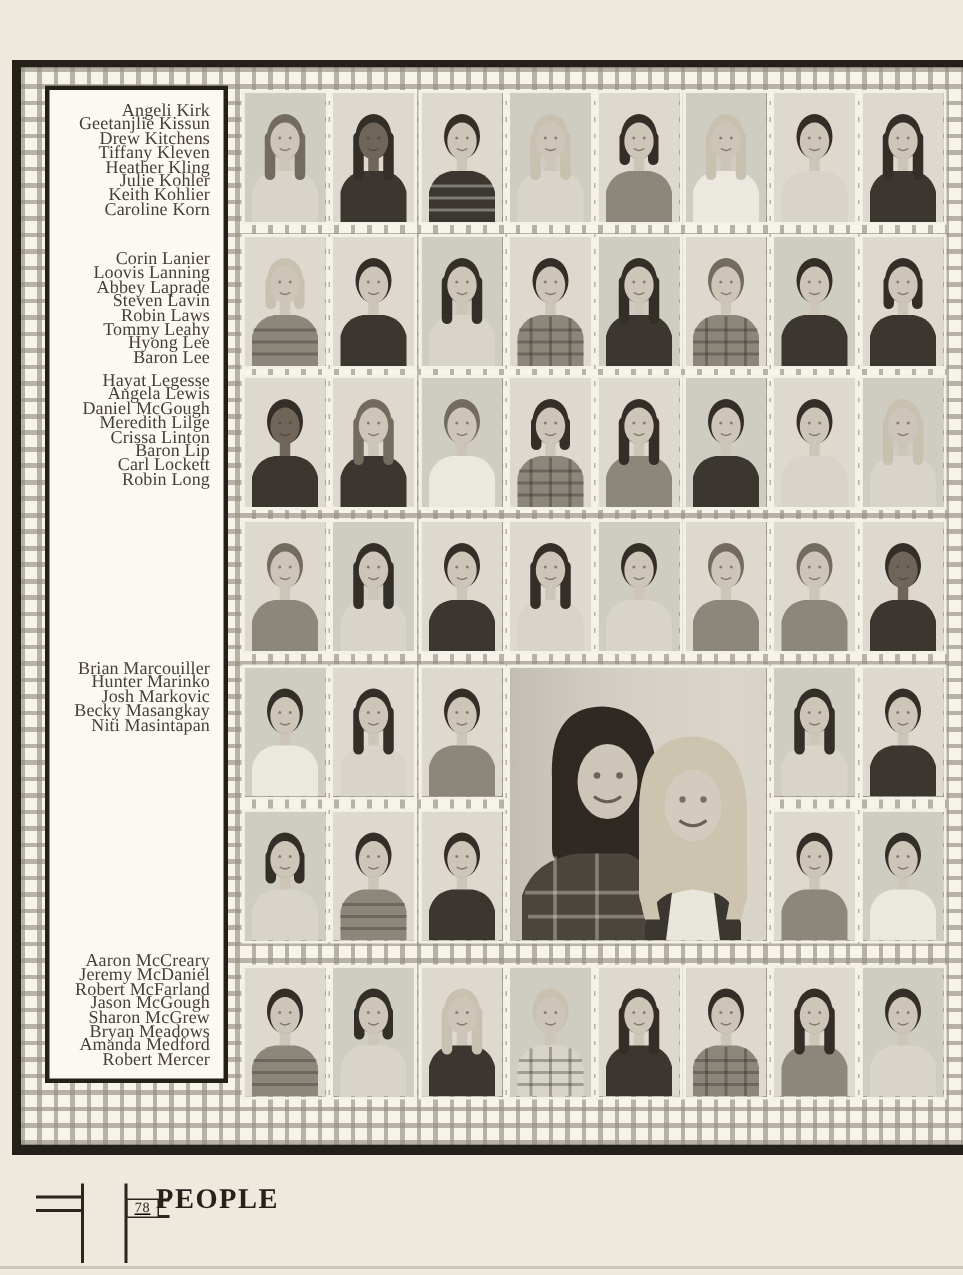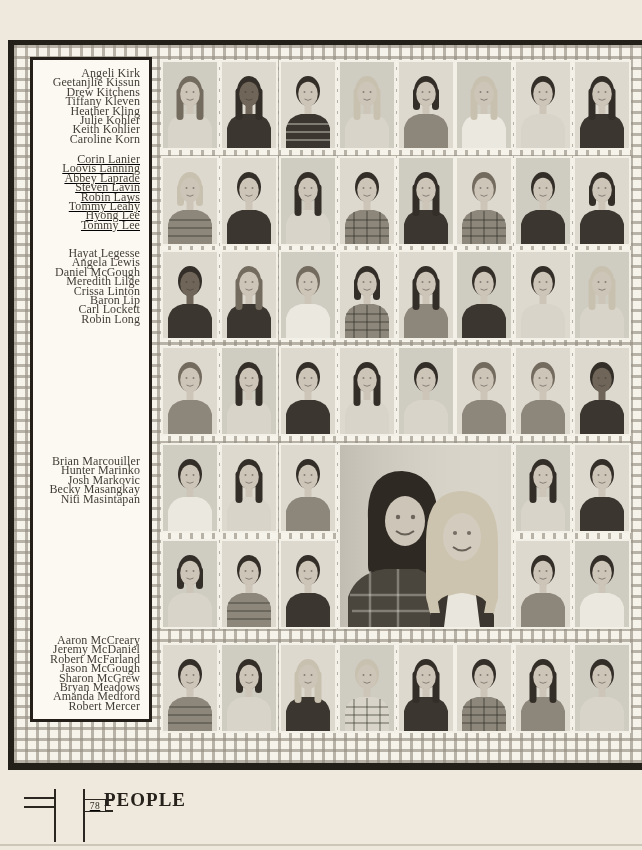--- a/index.html
+++ b/index.html
@@ -923,41 +923,41 @@
       <div class="name-group" style="top: 9px;">
         <div class="student-name">Angeli Kirk</div>
         <div class="student-name">Geetanjlie Kissun</div>
         <div class="student-name">Drew Kitchens</div>
         <div class="student-name">Tiffany Kleven</div>
         <div class="student-name">Heather Kling</div>
         <div class="student-name">Julie Kohler</div>
         <div class="student-name">Keith Kohlier</div>
         <div class="student-name">Caroline Korn</div>
       </div>
-      <div class="name-group" style="top: 95px; text-decoration: underline;">
+      <div class="name-group" style="top: 108px;">
         <div class="student-name">Corin Lanier</div>
         <div class="student-name">Loovis Lanning</div>
         <div class="student-name">Abbey Laprade</div>
         <div class="student-name">Steven Lavin</div>
         <div class="student-name">Robin Laws</div>
         <div class="student-name">Tommy Leahy</div>
         <div class="student-name">Hyong Lee</div>
-        <div class="student-name">Tommy Lee</div>
+        <div class="student-name">Baron Lee</div>
       </div>
       <div class="name-group" style="top: 189px;">
         <div class="student-name">Hayat Legesse</div>
         <div class="student-name">Angela Lewis</div>
         <div class="student-name">Daniel McGough</div>
         <div class="student-name">Meredith Lilge</div>
         <div class="student-name">Crissa Linton</div>
         <div class="student-name">Baron Lip</div>
         <div class="student-name">Carl Lockett</div>
         <div class="student-name">Robin Long</div>
       </div>
-      <div class="name-group" style="top: 397px;">
+      <div class="name-group" style="top: 381px;">
         <div class="student-name">Brian Marcouiller</div>
         <div class="student-name">Hunter Marinko</div>
         <div class="student-name">Josh Markovic</div>
         <div class="student-name">Becky Masangkay</div>
         <div class="student-name">Niti Masintapan</div>
       </div>
       <div class="name-group" style="top: 576px;">
         <div class="student-name">Aaron McCreary</div>
         <div class="student-name">Jeremy McDaniel</div>
         <div class="student-name">Robert McFarland</div>

